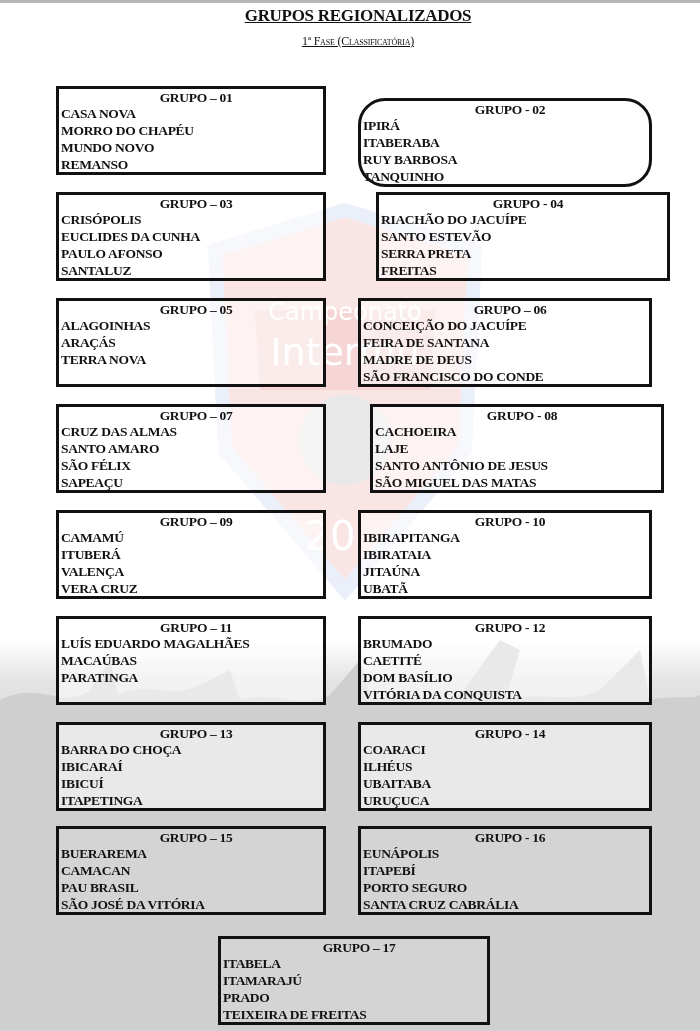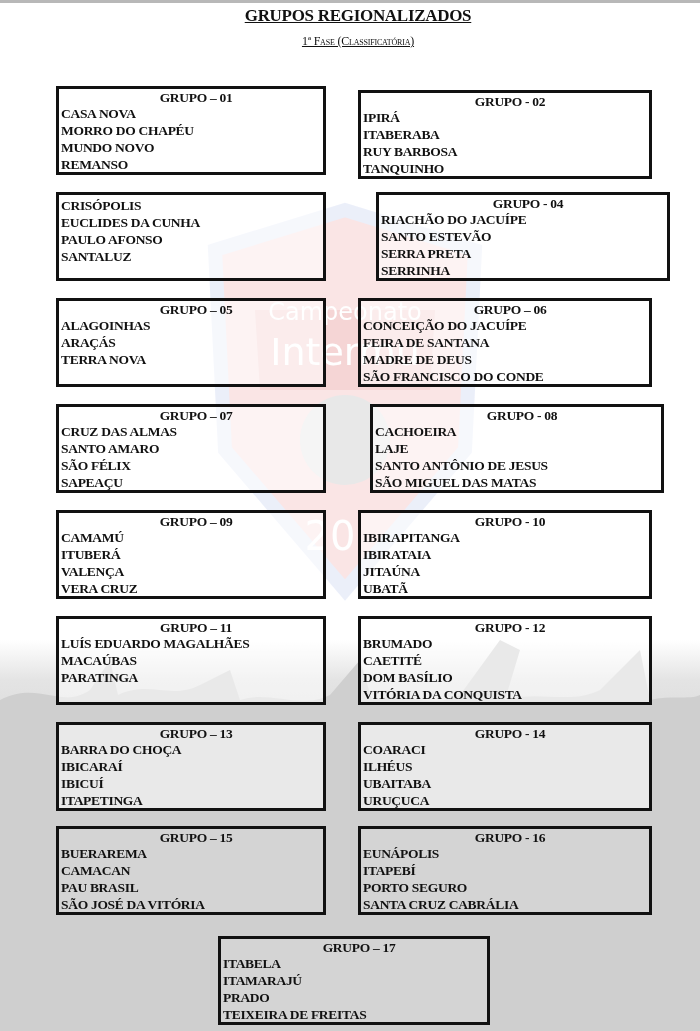--- a/index.html
+++ b/index.html
@@ -62,40 +62,41 @@
 <div class="title">GRUPOS REGIONALIZADOS</div>
 <div class="subtitle">1ª Fase (Classificatória)</div>
 
 <div class="group" style="left:56px;top:86px;">
   <div class="group-title">GRUPO – 01</div>
   <div class="city">CASA NOVA</div>
   <div class="city">MORRO DO CHAPÉU</div>
   <div class="city">MUNDO NOVO</div>
   <div class="city">REMANSO</div>
 </div>
-<div class="group col2" style="left:358px;top:90px;">
+<div class="group col2" style="left:358px;top:98px;border-radius:27px;">
   <div class="group-title">GRUPO - 02</div>
   <div class="city">IPIRÁ</div>
   <div class="city">ITABERABA</div>
   <div class="city">RUY BARBOSA</div>
   <div class="city">TANQUINHO</div>
 </div>
 
 <div class="group" style="left:56px;top:192px;">
+  <div class="group-title">GRUPO – 03</div>
   <div class="city">CRISÓPOLIS</div>
   <div class="city">EUCLIDES DA CUNHA</div>
   <div class="city">PAULO AFONSO</div>
   <div class="city">SANTALUZ</div>
 </div>
 <div class="group col2" style="left:376px;top:192px;">
   <div class="group-title">GRUPO - 04</div>
   <div class="city">RIACHÃO DO JACUÍPE</div>
   <div class="city">SANTO ESTEVÃO</div>
   <div class="city">SERRA PRETA</div>
-  <div class="city">SERRINHA</div>
+  <div class="city">FREITAS</div>
 </div>
 
 <div class="group" style="left:56px;top:298px;">
   <div class="group-title">GRUPO – 05</div>
   <div class="city">ALAGOINHAS</div>
   <div class="city">ARAÇÁS</div>
   <div class="city">TERRA NOVA</div>
 </div>
 <div class="group col2" style="left:358px;top:298px;">
   <div class="group-title">GRUPO – 06</div>

